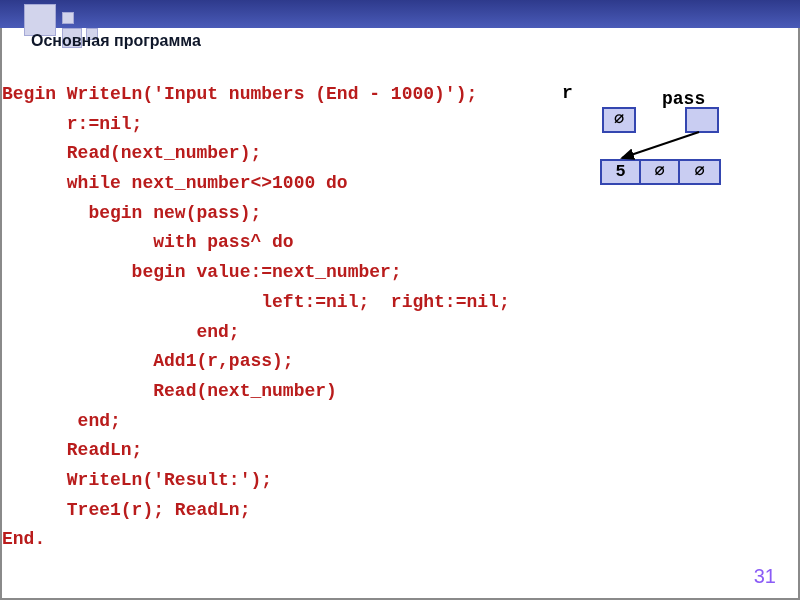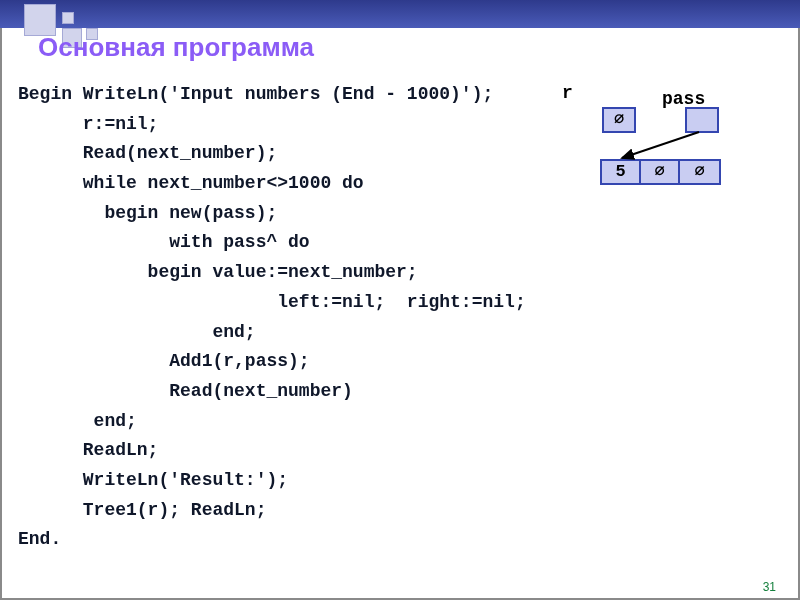--- a/index.html
+++ b/index.html
@@ -28,33 +28,33 @@
     height: 40px;
   }
   .logo .sq {
     position: absolute;
     background: #d2d4ec;
     border: 1px solid #a5a9d6;
   }
   .title {
     position: absolute;
     top: 32px;
-    left: 38px;
-    font-size: 26px;
+    left: 31px;
+    font-size: 16px;
     font-weight: bold;
-    color: #8b5cf6;
+    color: #0f172a;
   }
   .code {
     position: absolute;
     top: 80px;
-    left: 18px;
+    left: 2px;
     font-family: "Courier New", monospace;
     font-size: 18px;
     font-weight: bold;
-    color: #0f172a;
+    color: #b91c1c;
     line-height: 1.65;
     white-space: pre;
   }
   .diagram {
     position: absolute;
     top: 83px;
     left: 540px;
     width: 240px;
     font-family: "Courier New", monospace;
     font-weight: bold;
@@ -87,24 +87,24 @@
   }
   .three .cell:last-child { border-right: none; }
   .arrow-svg {
     position: absolute;
     top: 0;
     left: 0;
     overflow: visible;
   }
   .pagenum {
     position: absolute;
-    bottom: 6px;
+    bottom: 12px;
     right: 24px;
-    font-size: 12px;
-    color: #15803d;
+    font-size: 20px;
+    color: #8b5cf6;
   }
   .frame {
     position: absolute;
     top: 0; left: 0;
     width: 796px;
     height: 596px;
     border: 2px solid #8a8a8a;
     pointer-events: none;
   }
 </style>

